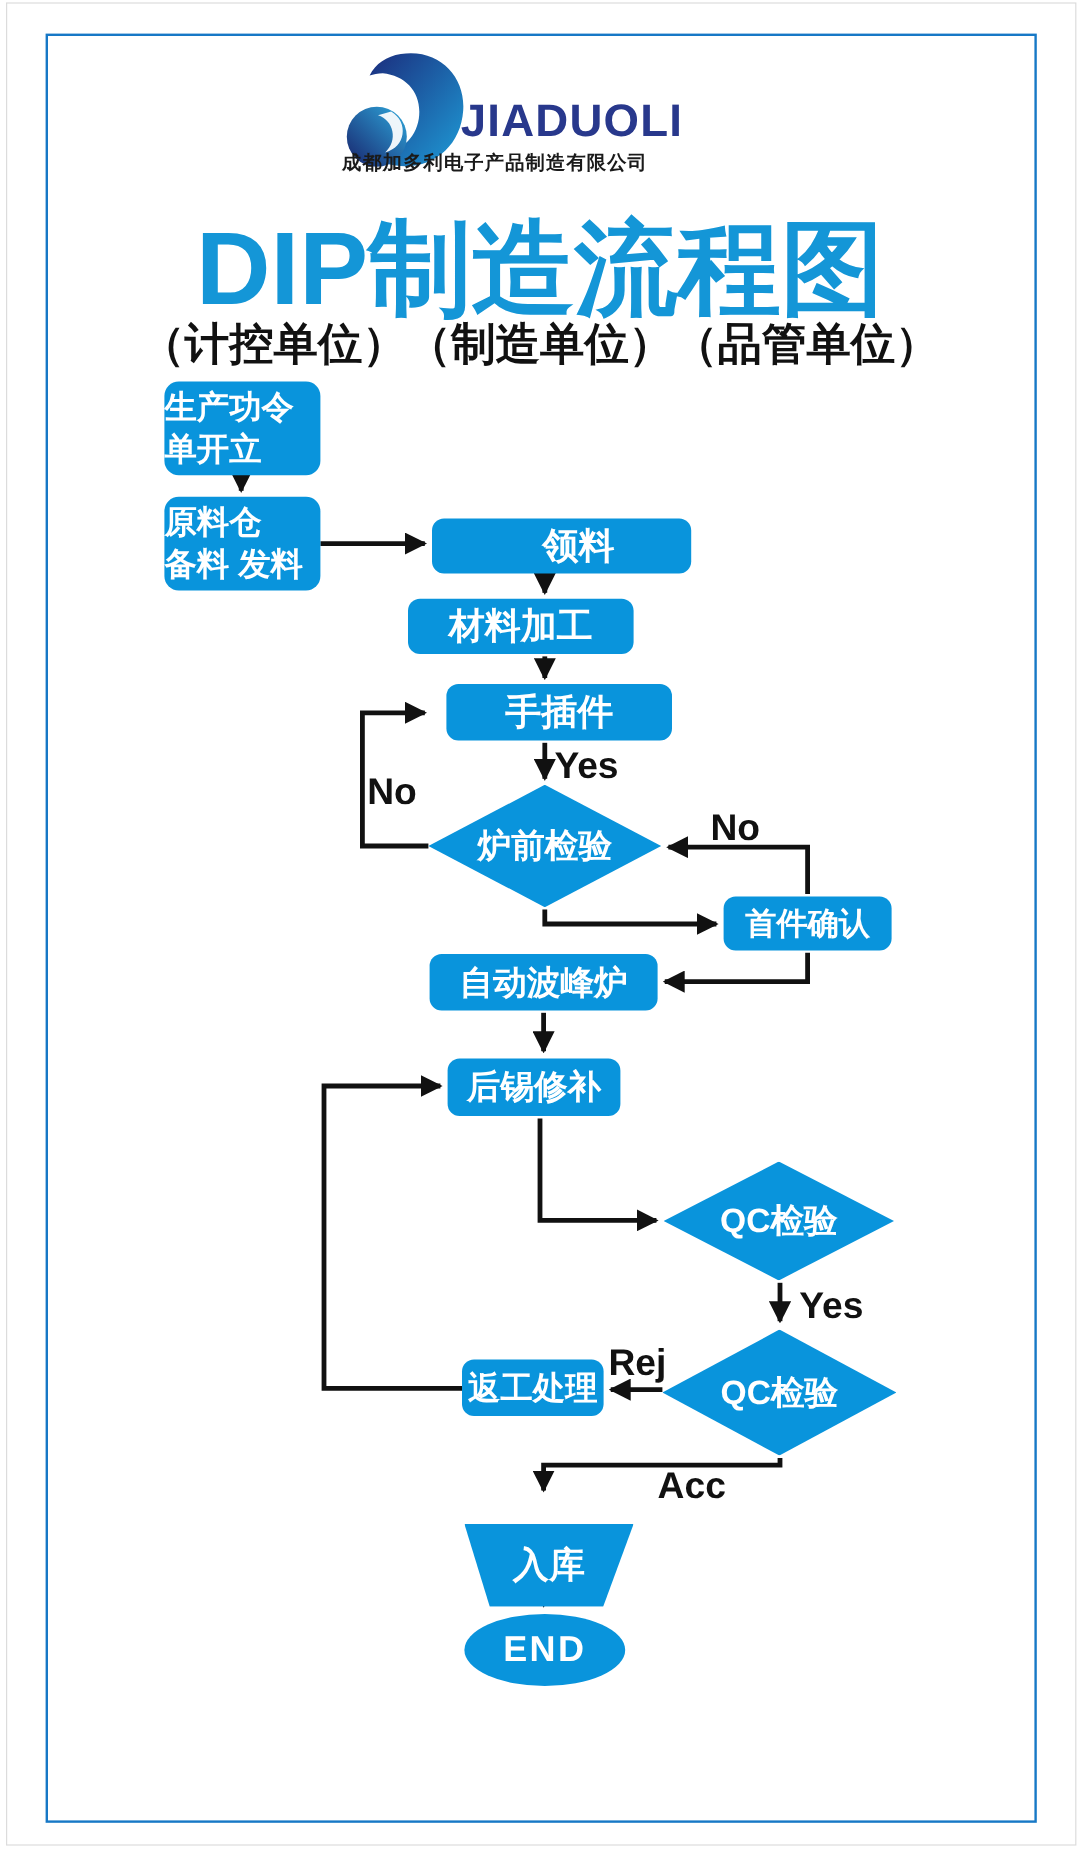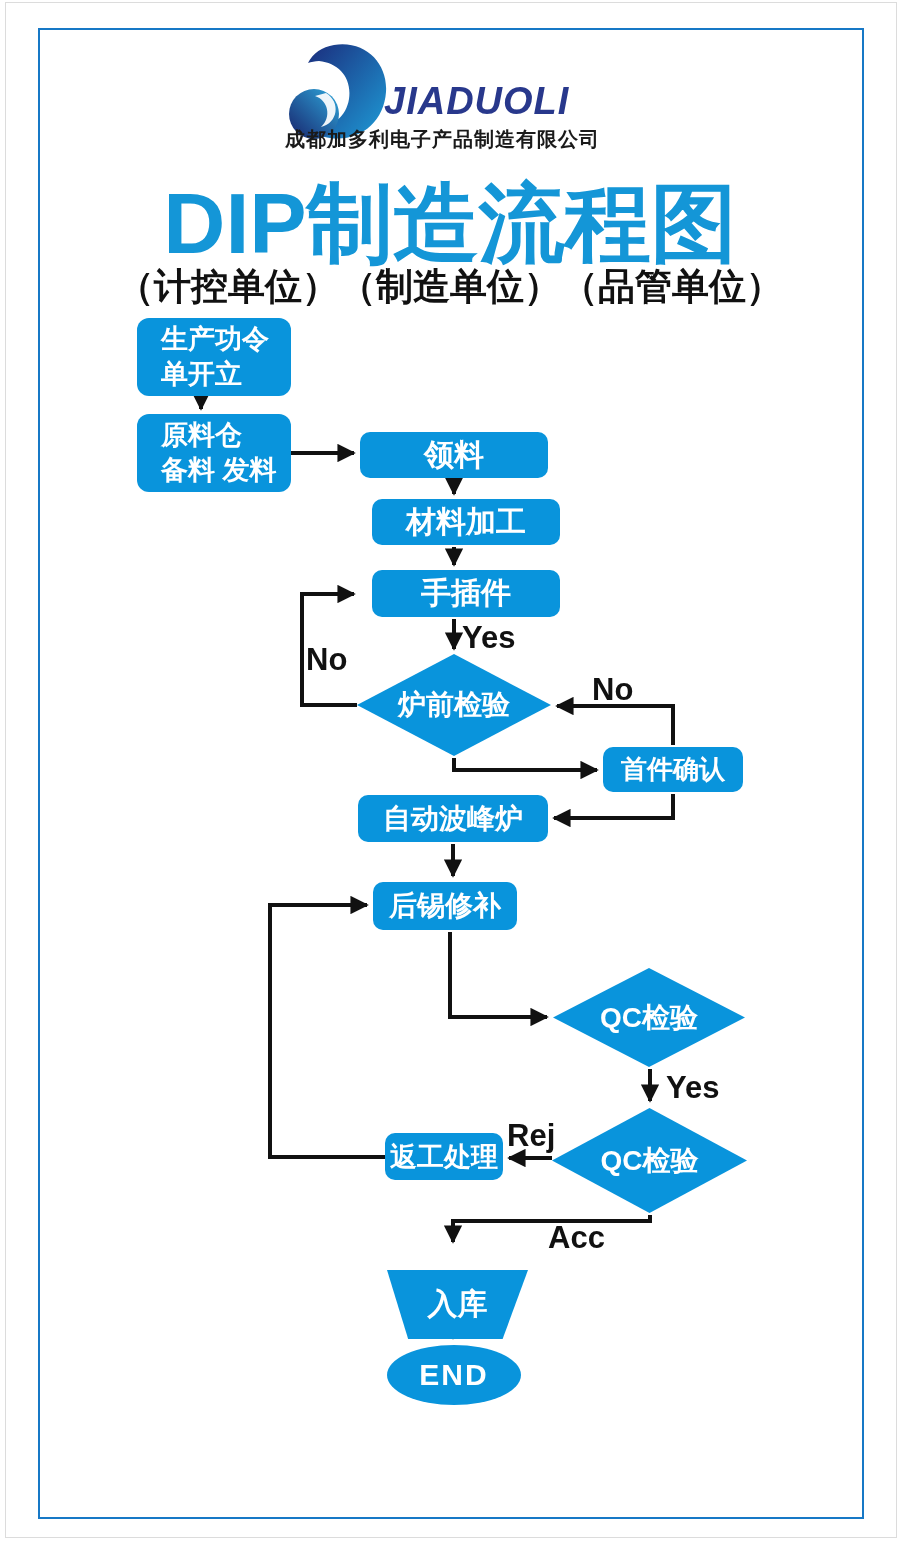--- a/index.html
+++ b/index.html
@@ -12,53 +12,53 @@
     border:1px solid #dcdcdc; pointer-events:none;
   }
   #inner-frame{
     position:absolute; left:38px; top:28px; width:822px; height:1487px;
     border:2px solid #1778C6; pointer-events:none;
   }
   
   #logo-swoosh{ position:absolute; left:282px; top:42px; width:106px; height:100px; }
   #brand-text{
     position:absolute; left:384px; top:80px; font-size:38px; font-weight:800;
-    font-style:italic; color:#28388C; letter-spacing:1px;
+    color:#28388C; letter-spacing:1px;
   }
   #company-name{
-    position:absolute; left:285px; top:126px; font-size:20px; font-weight:600;
+    position:absolute; left:285px; top:126px; font-size:16px; font-weight:600;
     color:#1a1a1a; letter-spacing:1px;font-family:Liberation Serif, serif;
   }
   
   #page-title{
     position:absolute; left:50%; top:166px; transform:translateX(-50%);
     font-size:86px; font-weight:900; color:#1496D7; white-space:nowrap;
     letter-spacing:0px;
   }
   #page-subtitle{
     position:absolute; left:50%; top:262px; transform:translateX(-50%);
     font-size:37px; font-weight:900; color:#111; white-space:nowrap;
   }
   
   .node{
     position:absolute; background:#0994DC; color:#fff; font-weight:700;
     display:flex; align-items:center; justify-content:center; text-align:center;
     font-family:"Liberation Sans", sans-serif;
   }
   .rect{ border-radius:10px; }
   .rect2{ border-radius:12px; justify-content:flex-start; text-align:left;
-          padding-left:24px; white-space:pre-line; line-height:35px; }
+          padding-left:0; white-space:pre-line; line-height:35px; }
   .diamond{ clip-path:polygon(50% 0, 100% 50%, 50% 100%, 0 50%); }
   .trapezoid{ clip-path:polygon(0 0, 100% 0, 82% 100%, 15% 100%);margin-top:22px; }
   .ellipse{ border-radius:50%; letter-spacing:2px; }
 
   #n-work-order{ left:137px; top:318px; width:130px; height:78px; font-size:27px; }
   #n-raw-material{ left:137px; top:414px; width:130px; height:78px; font-size:27px; }
-  #n-pick-material{ left:360px; top:432px; width:188px; height:46px; font-size:30px; }
-  #n-material-processing{ left:372px; top:499px; width:188px; height:46px; font-size:30px; }
+  #n-pick-material{ left:360px; top:432px; width:188px; height:46px; font-size:30px;padding-left:28px; }
+  #n-material-processing{ left:340px; top:499px; width:188px; height:46px; font-size:30px; }
   #n-hand-insert{ left:360px; top:570px; width:188px; height:47px; font-size:30px;margin-left:12px; }
   #n-pre-oven{ left:357px; top:654px; width:194px; height:102px; font-size:28px; }
   #n-first-article{ left:603px; top:747px; width:140px; height:45px; font-size:26px; }
   #n-wave-solder{ left:358px; top:795px; width:190px; height:47px; font-size:28px; }
   #n-touch-up{ left:373px; top:882px; width:144px; height:48px; font-size:28px; }
   #n-qc{ left:553px; top:968px; width:192px; height:99px; font-size:28px; }
   #n-qa{ left:552px; top:1108px; width:195px; height:105px; font-size:28px; }
   #n-rework{ left:385px; top:1133px; width:118px; height:47px; font-size:27px; }
   #n-warehouse{ left:387px; top:1248px; width:141px; height:69px; font-size:30px; }
   #n-end{ left:387px; top:1345px; width:134px; height:60px; font-size:30px; }

